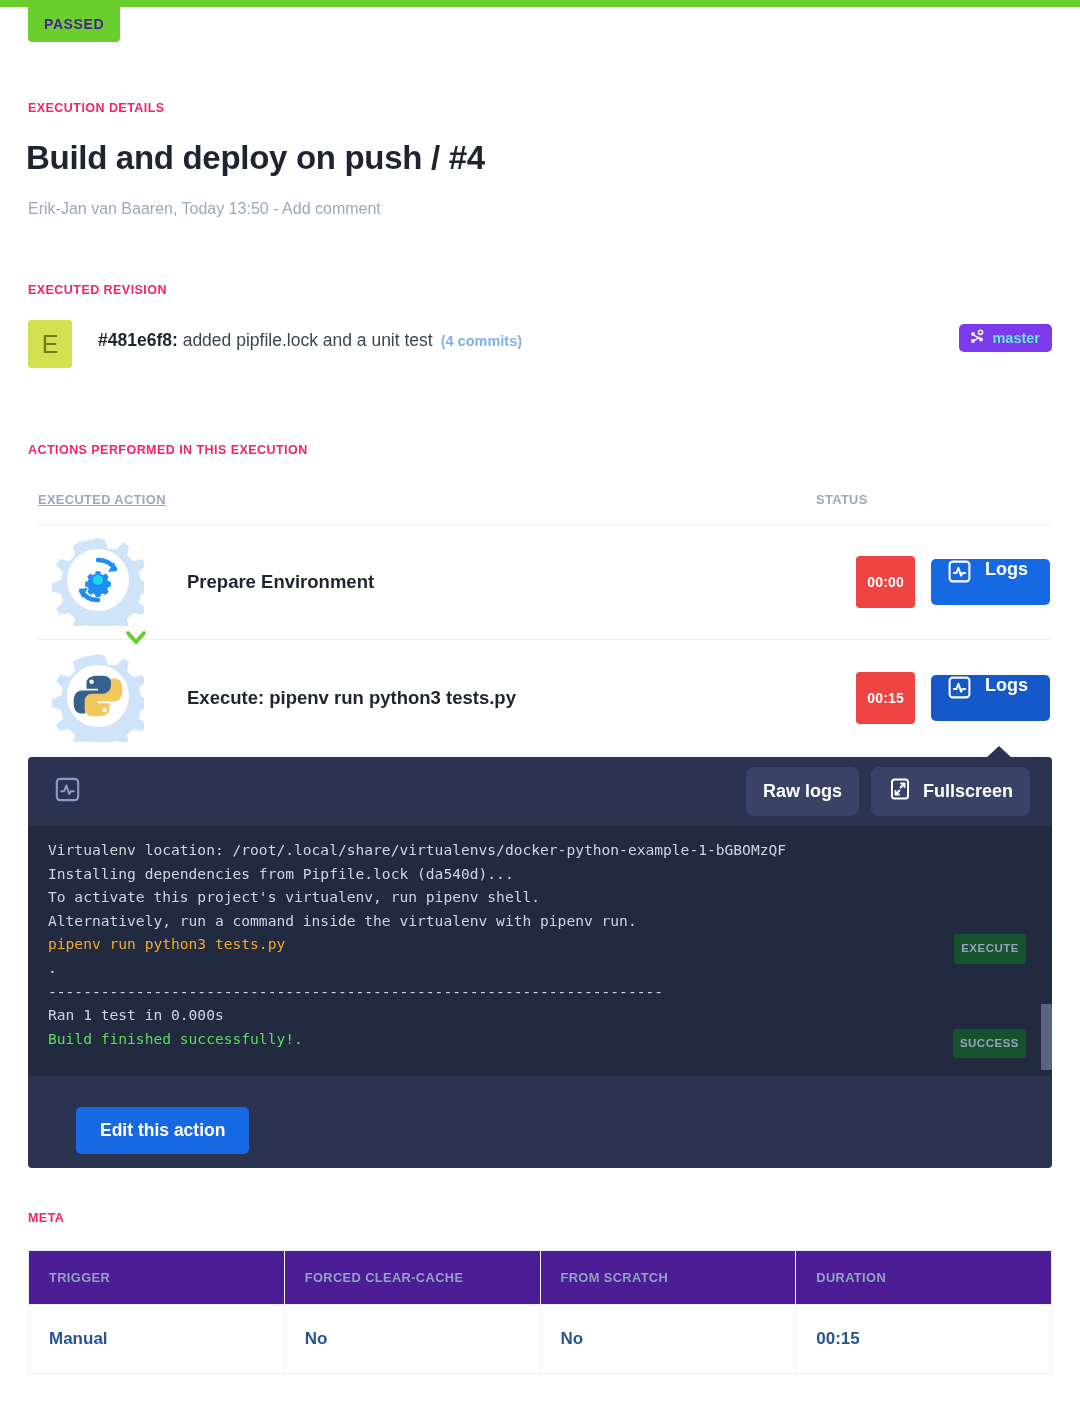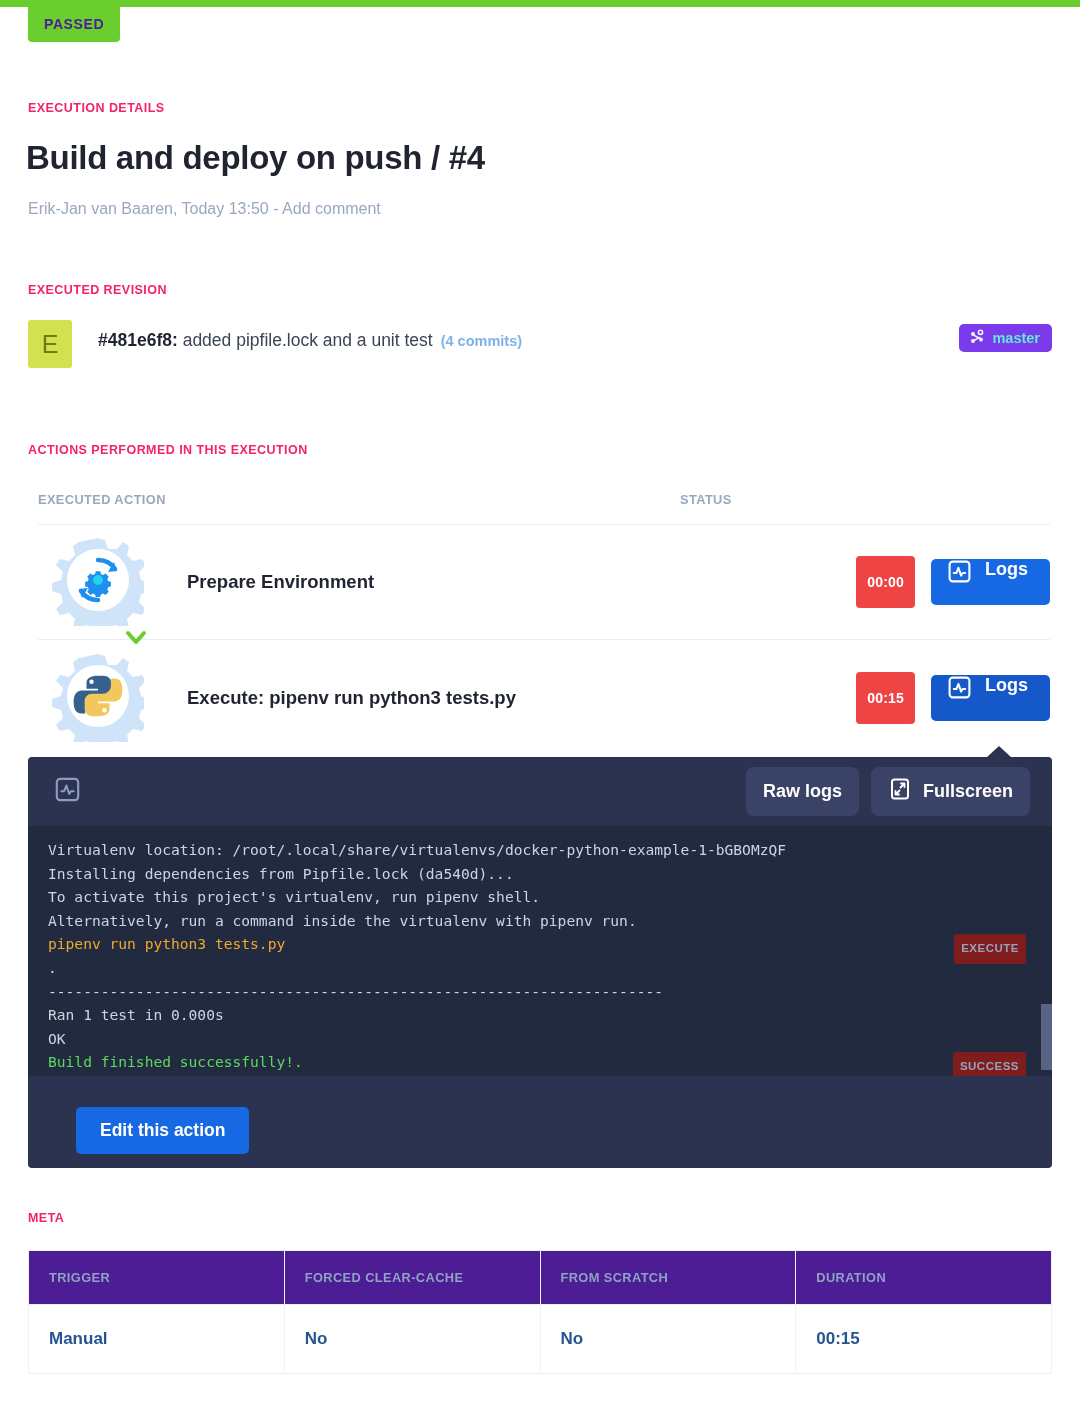--- a/index.html
+++ b/index.html
@@ -118,21 +118,21 @@
     align-items: flex-start;
     padding-bottom: 17px;
     border-bottom: 1px solid #e9eef5;
   }
   .th {
     color: #9aa8bd;
     font-size: 12.8px;
     font-weight: bold;
     letter-spacing: 0.4px;
   }
-  .th-action { width: 642px; }
+  .th-action { width: 778px; text-decoration: underline; }
   .th-status { flex: 1; }
 
   .action-row {
     position: relative;
     display: flex;
     align-items: center;
     height: 115px;
     border-bottom: 1px solid #e9eef5;
   }
   .action-row.last { border-bottom: none; }
@@ -252,21 +252,21 @@
     color: #ced4e0;
     padding: 0 34px 0 20px;
     white-space: pre;
   }
   .log-line.cmd { color: #f0a92b; }
   .log-line.ok { color: #5dd95d; }
   .tag {
     position: absolute;
     right: 26px;
     top: 2px;
-    background: #7f1d1d;
+    background: #14532d;
     color: #97a1bd;
     font-family: "Liberation Sans", sans-serif;
     font-size: 11.5px;
     font-weight: bold;
     letter-spacing: 0.5px;
     border-radius: 3px;
     padding: 3px 7px;
     text-align: right;
   }
   .log-scrollbar {
@@ -466,21 +466,20 @@
 
     <div class="log-body">
       <div class="log-line">Virtualenv location: /root/.local/share/virtualenvs/docker-python-example-1-bGBOMzQF</div>
       <div class="log-line">Installing dependencies from Pipfile.lock (da540d)...</div>
       <div class="log-line">To activate this project's virtualenv, run pipenv shell.</div>
       <div class="log-line">Alternatively, run a command inside the virtualenv with pipenv run.</div>
       <div class="log-line cmd"><span>pipenv run python3 tests.py</span><span class="tag">EXECUTE</span></div>
       <div class="log-line">.</div>
       <div class="log-line">----------------------------------------------------------------------</div>
       <div class="log-line">Ran 1 test in 0.000s</div>
-      <div class="log-line">OK</div>
       <div class="log-line ok"><span>Build finished successfully!.</span><span class="tag">SUCCESS</span></div>
     </div>
     <div class="log-scrollbar">
       <div class="log-scroll-thumb"></div>
     </div>
 
     <button class="edit-action-btn">Edit this action</button>
   </div>
 
   <div class="section-label lbl-meta">META</div>

